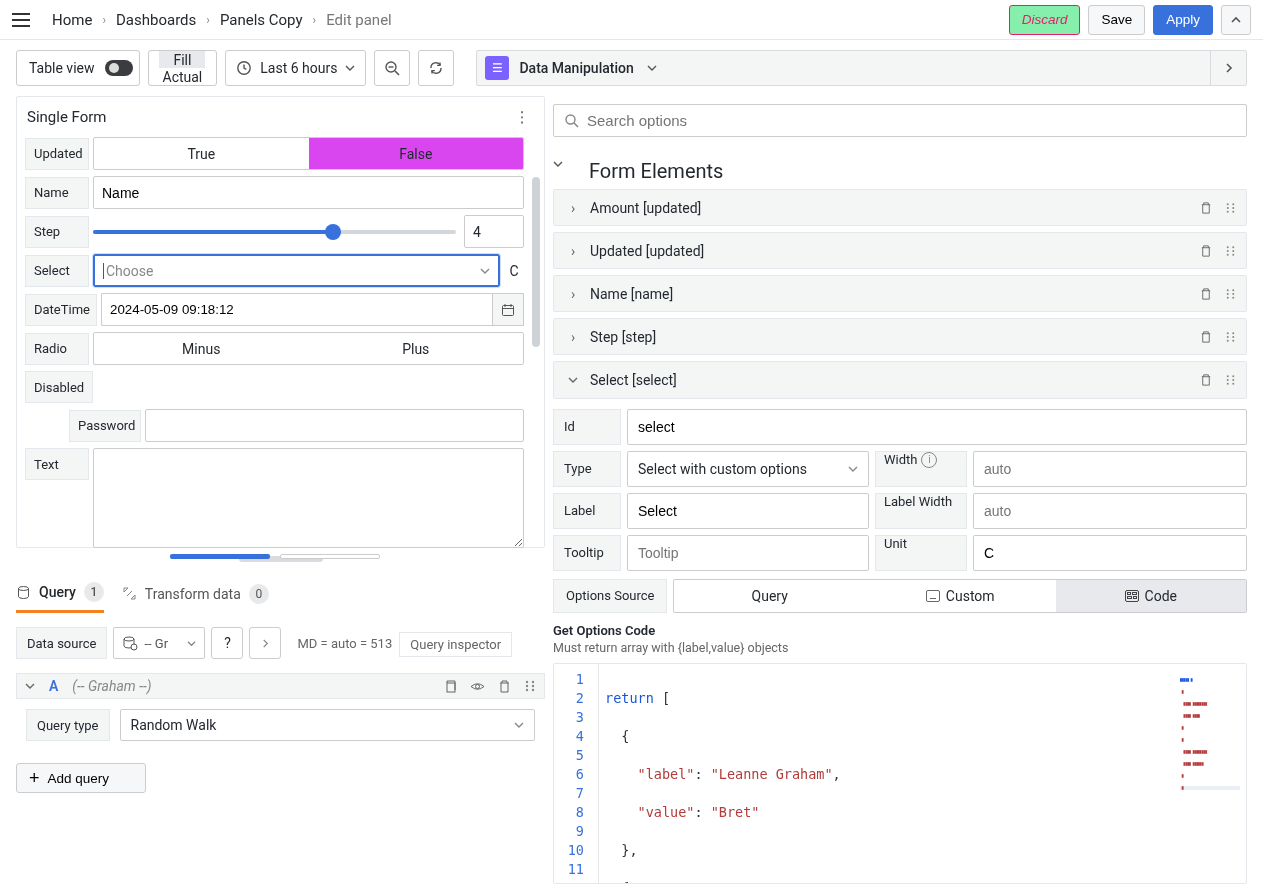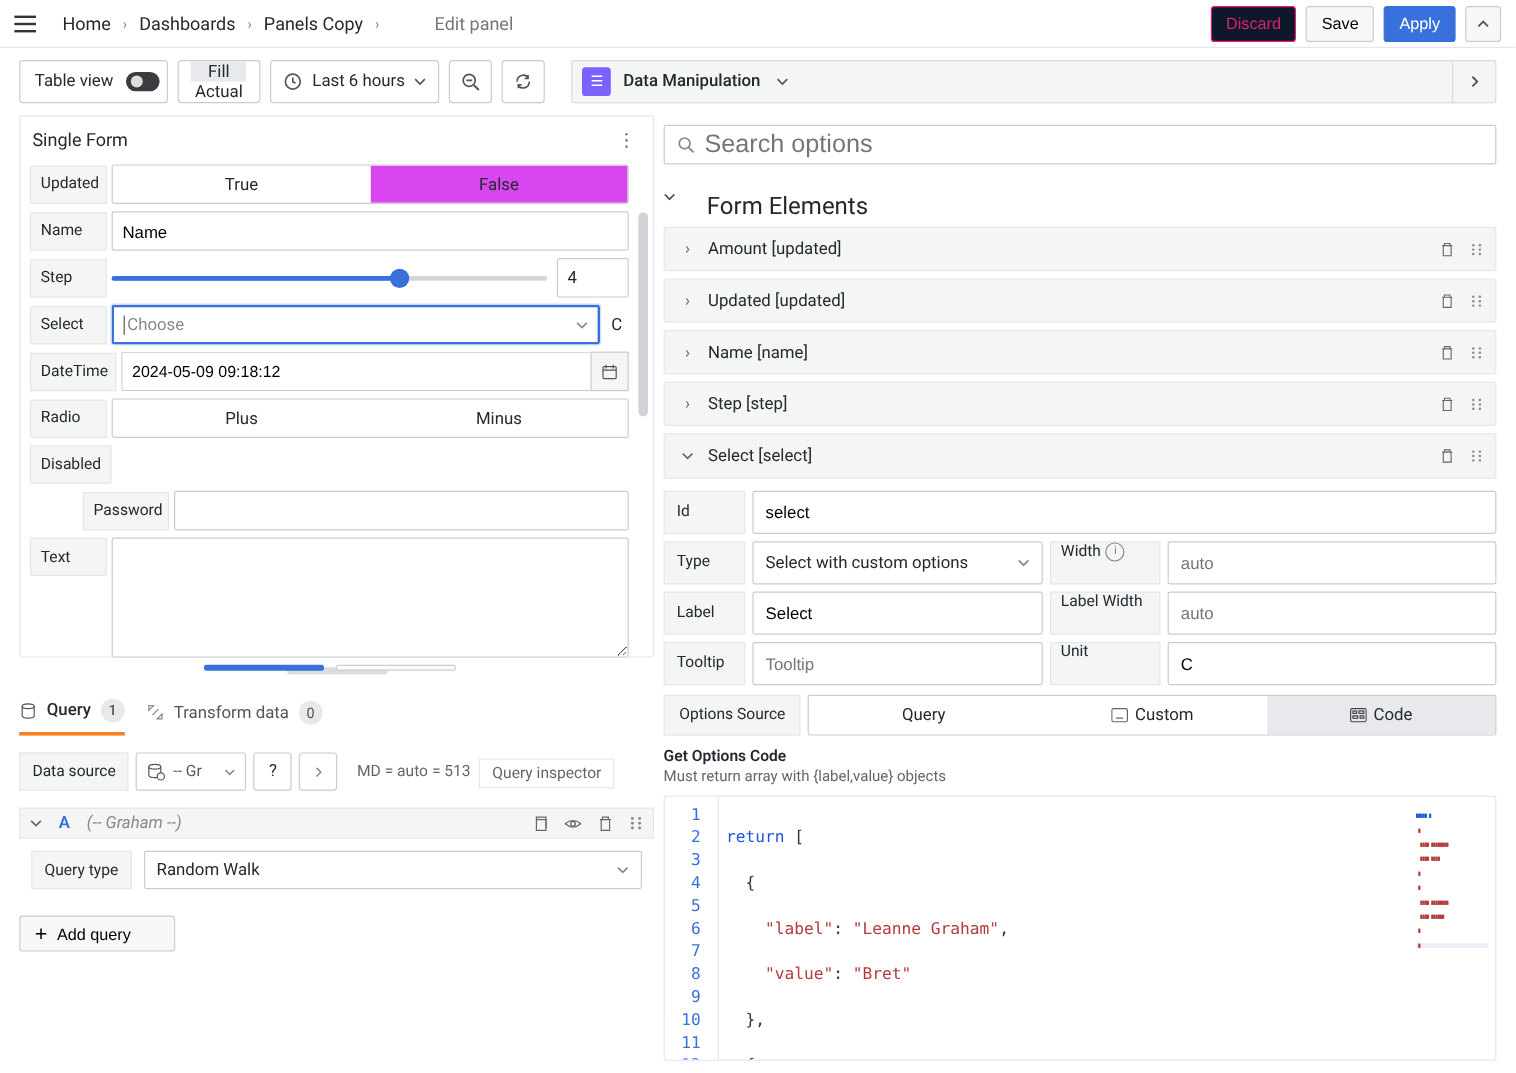--- a/index.html
+++ b/index.html
@@ -2,25 +2,25 @@
 <html><head>
   <meta charset="utf-8">
   <style>
     * { box-sizing:border-box; margin:0; padding:0; }
     body { font-family:-apple-system,BlinkMacSystemFont,"Segoe UI",Roboto,sans-serif; font-size:14px; color:#24292f; width:1263px; height:894px; background:#fff; overflow:hidden; }
     .topbar { display:flex; align-items:center; height:40px; border-bottom:1px solid #e4e7ec; padding:0 12px; }
     .menu-icon { width:24px; height:24px; cursor:pointer; display:flex; flex-direction:column; justify-content:center; gap:4px; }
     .menu-icon span { display:block; height:2px; width:18px; background:#333; }
     .breadcrumbs { display:flex; align-items:center; gap:10px; margin-left:16px; font-size:15px; }
     .crumb { color:#24292f; cursor:pointer; }
-    .crumb.active { color:#777;margin-left:36px; }
+    .crumb.active { color:#777; }
     .chev { color:#888; font-size:12px; }
     .top-actions { margin-left:auto; display:flex; align-items:center; gap:8px; }
     .btn { display:inline-flex; align-items:center; justify-content:center; height:30px; padding:0 12px; border:1px solid #ccc; border-radius:3px; background:#f6f7f8; cursor:pointer; font-size:13.5px; }
-    .btn.discard { border-color:#e0226e; color:#e0226e; background:#0f172a; }
+    .btn.discard { border-color:#e0226e; color:#e0226e; background:#86efac;font-style:italic; }
     .btn.apply { background:#3871dc; border-color:#3871dc; color:#fff; }
     .chev-btn { width:30px; padding:0; }
 
     .secondbar { display:flex; align-items:center; height:56px; padding:0 16px; gap:8px; }
     .pill-group { height:36px; display:flex; align-items:center; border:1px solid #ccc; border-radius:3px; overflow:hidden;flex-direction:column; }
     .pill { padding:0 14px; height:100%; display:flex; align-items:center; font-size:14px; cursor:pointer; }
     .pill.sel { background:#e7e9ec; }
     .iconbtn { width:36px; height:36px; border:1px solid #ccc; border-radius:3px; display:flex; align-items:center; justify-content:center; cursor:pointer; }
     .tableview { display:flex; align-items:center; height:36px; border:1px solid #ccc; border-radius:3px; padding:0 6px 0 12px; gap:10px; }
     .toggle { width:28px; height:16px; background:#3a3c40; border-radius:8px; position:relative; }
@@ -72,21 +72,21 @@
     .dssel { height:32px; border:1px solid #ccc; border-radius:2px; display:flex; align-items:center; padding:0 8px; width:92px; font-size:13px; color:#555; cursor:pointer; gap:6px; }
     .mdtext { color:#666; font-size:13px; margin-left:10px; position:relative; }
     .qi-overlap { position:absolute; right:-120px; top:-4px; padding:4px 10px; background:rgba(255,255,255,0.7); border:1px solid #e4e7ec; }
     .qrow { margin-top:14px; background:#f4f5f5; border:1px solid #e4e7ec; display:flex; align-items:center; padding:4px 8px; gap:14px; }
     .qA { color:#3871dc; font-weight:600; }
     .qactions { margin-left:auto; display:flex; gap:12px; color:#666; }
     .qtype-row { display:flex; align-items:center; gap:10px; margin-top:6px; padding:4px 10px;text-align:center; }
     .addq { margin-top:18px; }
 
     .search-wrap { display:flex; align-items:center; height:36px; border:1px solid #ccc; border-radius:2px; padding:0 10px; gap:8px; margin-top:8px; color:#888; }
-    .search-wrap input { border:none; outline:none; font-size:21px; flex:1; }
+    .search-wrap input { border:none; outline:none; font-size:15px; flex:1; }
 
     .section-head { display:flex; align-items:flex-start; gap:26px; margin-top:22px; cursor:pointer; font-size:20px; }
     .erow { display:flex; align-items:center; height:40px; background:#f4f5f5; border:1px solid #e4e7ec; border-radius:2px; margin-top:6px; padding:0 10px; }
     .erow .eactions { margin-left:auto; display:flex; gap:12px; color:#666; }
     .erow .etoggle { width:18px; display:inline-flex; justify-content:center; color:#666; margin-right:8px; cursor:pointer; }
 
     .propgrid { margin-top:4px; }
     .prow { display:flex; gap:6px; margin-top:6px; }
     .plabel { width:68px; height:36px; background:#f4f5f5; border:1px solid #e4e7ec; display:flex; align-items:center; padding:0 10px; font-size:13px; }
     .pinput { flex:1; height:36px; border:1px solid #ccc; border-radius:2px; padding:0 10px; font-size:14px; }
@@ -249,22 +249,22 @@
                   <line x1="1.5" y1="5.5" x2="12.5" y2="5.5" stroke="#555"></line>
                   <line x1="4" y1="1" x2="4" y2="4" stroke="#555"></line>
                   <line x1="10" y1="1" x2="10" y2="4" stroke="#555"></line>
                 </svg>
             </div>
           </div>
         </div>
         <div class="frow">
           <div class="flabel">Radio</div>
           <div class="radio-group">
+            <div class="opt">Minus</div>
             <div class="opt">Plus</div>
-            <div class="opt">Minus</div>
           </div>
         </div>
         <div class="frow">
             <div class="flabel dis">Disabled</div>
           </div>
         <div class="frow">
           <div class="flabel" style="width:72px;margin-left:44px;">Password</div>
           <input class="tinput" type="password" style="">
         </div>
         <div class="frow" style="align-items:flex-start;">

